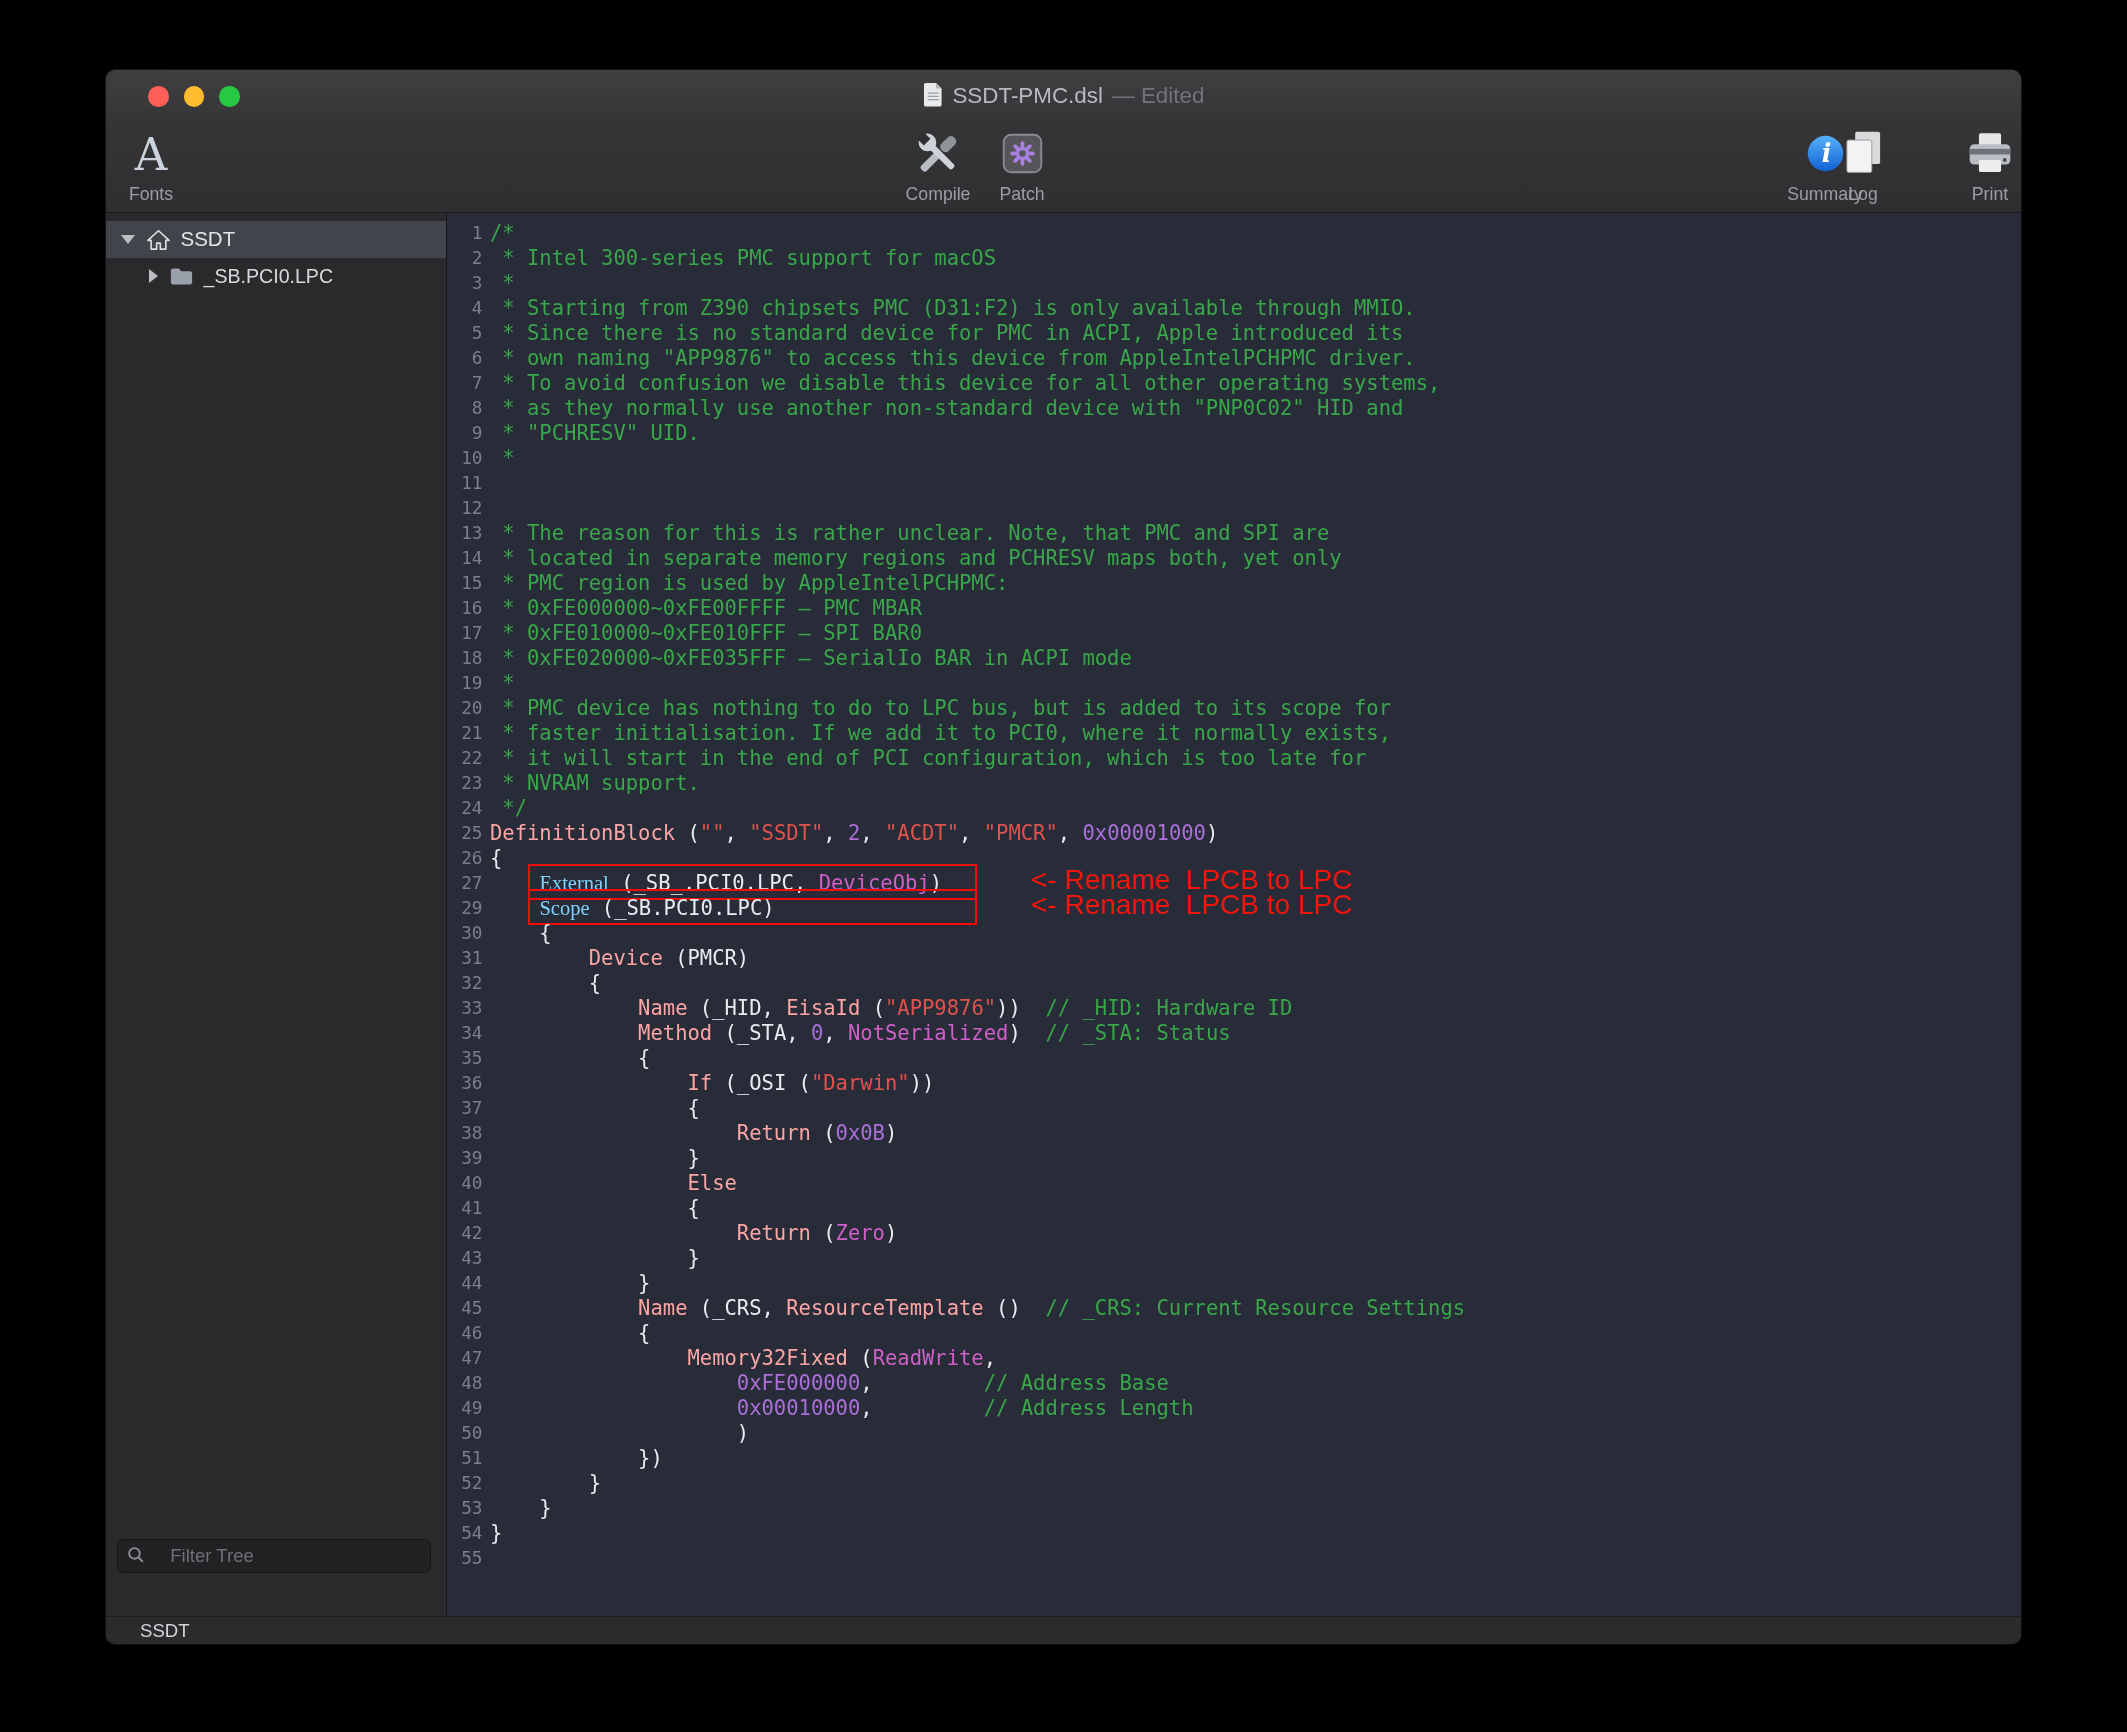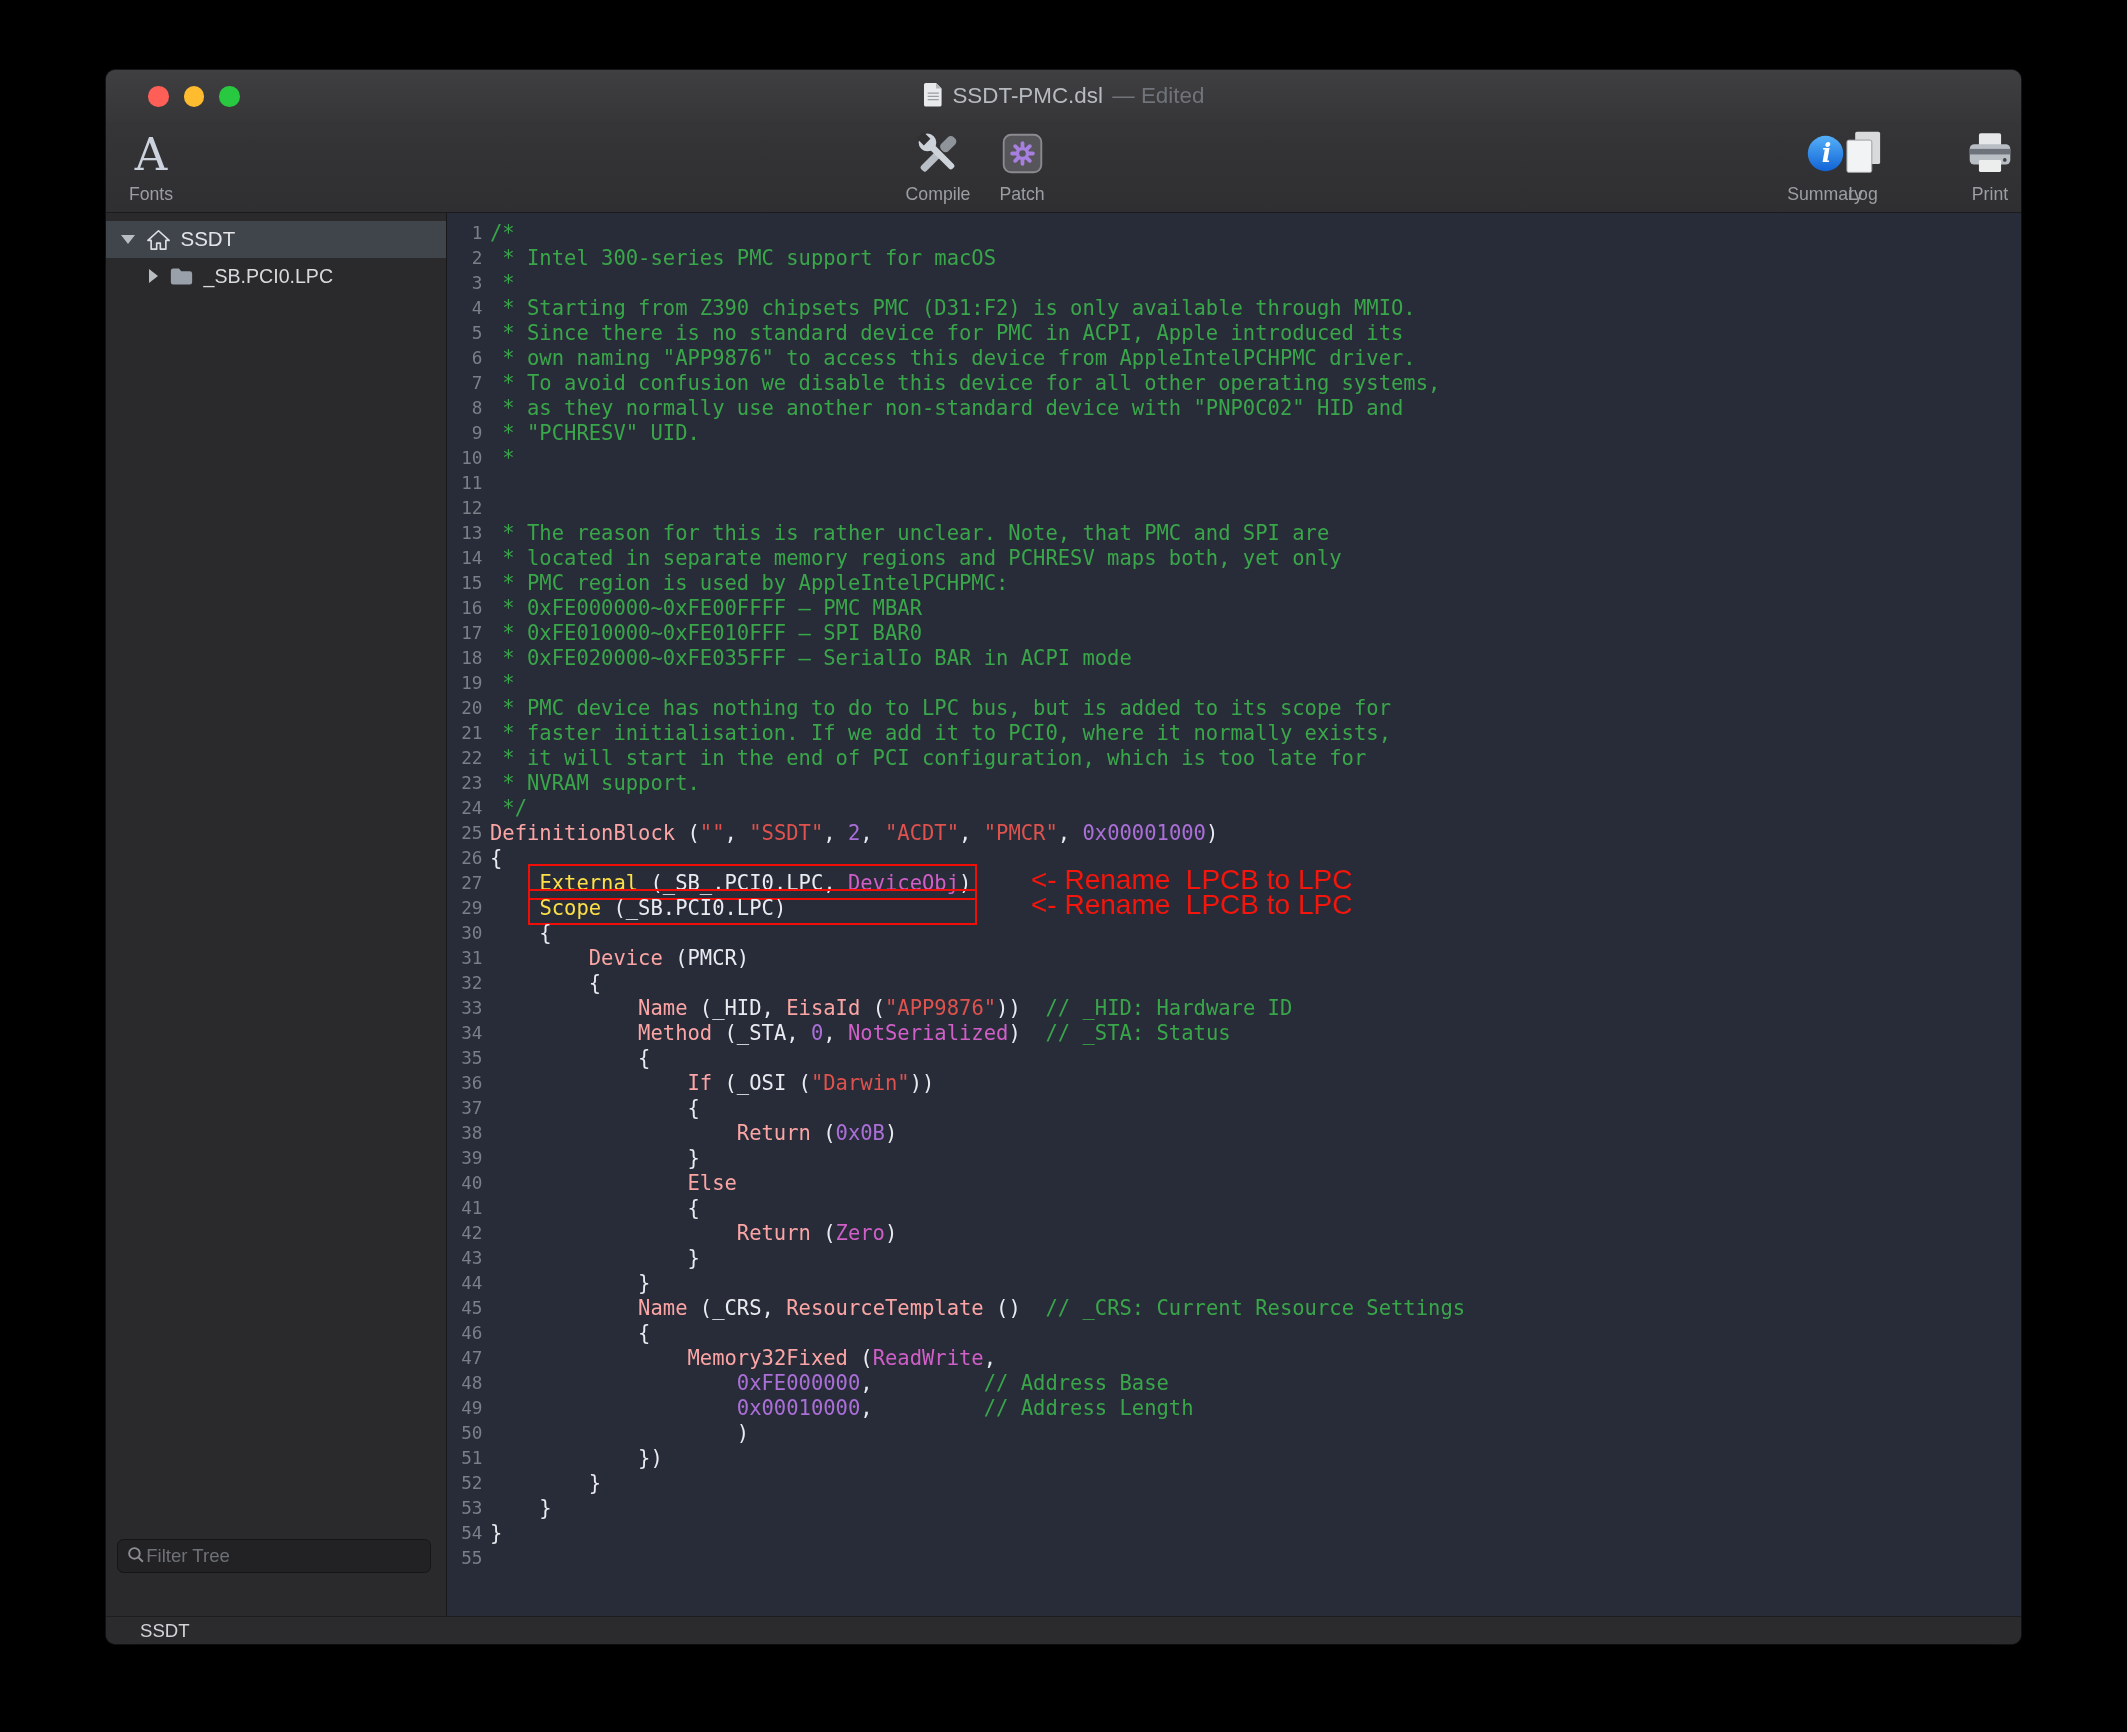--- a/index.html
+++ b/index.html
@@ -28,36 +28,36 @@
   .sidebar { flex:0 0 341px; background:#2a2a2c; border-right:0.9px solid #18181a; position:relative; }
   .tree { padding-top:7.5px; }
   .tree-row { height:37px; display:flex; align-items:center; color:#e3e5e8; font-size:20.5px; }
   .tree-row.selected { background:#40444b; }
   .tree-row .tri { flex:0 0 auto; }
   .tri-down { width:0; height:0; border-left:7.5px solid transparent; border-right:7.5px solid transparent; border-top:9.3px solid #b9bdc2; }
   .tri-right { width:0; height:0; border-top:7.5px solid transparent; border-bottom:7.5px solid transparent; border-left:9.3px solid #b9bdc2; }
   .tree-icon { margin:0 9.3px 0 11.2px; display:flex; align-items:center; }
   .row-child { font-size:19.6px; color:#d8dadd; }
   .filter { position:absolute; left:11.2px; right:15px; bottom:43px; height:34px; background:#222224;
-    border:0.9px solid #151517; border-radius:6.5px; display:flex; align-items:center; padding:0 9.3px; gap:1px; }
+    border:0.9px solid #151517; border-radius:6.5px; display:flex; align-items:center; padding:0 9.3px; gap:25px; }
   .filter input { flex:1; background:transparent; border:none; outline:none; color:#cfd1d4; font-size:18.6px; font-family:"Liberation Sans",sans-serif; }
   .filter input::placeholder { color:#6e7176; }
   
   .editor { flex:1 1 auto; background:#272c38; padding-top:8.4px; position:relative;
     font-family:"DejaVu Sans Mono","Liberation Mono",monospace; font-size:20.5px; }
   .code-line { height:25px; line-height:25px; display:flex; white-space:pre; position:relative; }
   .lnum { flex:0 0 43px; text-align:right; padding-right:7.5px; color:#7a7f89; font-size:17.7px; line-height:25px; }
   .ltext { white-space:pre; }
   .tok-w { color:#e9ebf0; }
   .tok-c { color:#3aa64a; }
   .tok-k { color:#fca5a5; }
   .tok-s { color:#e0524d; }
   .tok-n { color:#ab6fd8; }
   .tok-p { color:#d05fc8; }
-  .tok-o { color:#fde047; }
+  .tok-o { color:#7dd3fc;font-family:Liberation Serif, serif; }
   .redbox { position:absolute; left:81px; width:449px; height:36px; top:-7.5px; border:2.8px solid #f10e06; pointer-events:none; }
   .note { position:absolute; left:584px; top:-4.7px; font-family:"Liberation Sans",sans-serif; font-size:28px; color:#f4150c; white-space:pre; }
   .gutter-dot { position:absolute; left:-15px; top:7.5px; width:11.2px; height:11.2px; border-radius:50%; background:#8b8d92; }
   
   .statusbar { flex:0 0 28px; background:#2b2b2d; border-top:0.9px solid #1d1d1f; display:flex; align-items:center; }
   .status-text { margin-left:34px; font-size:18.6px; color:#d2d4d7; }
 </style>
 </head>
 <body>
 

